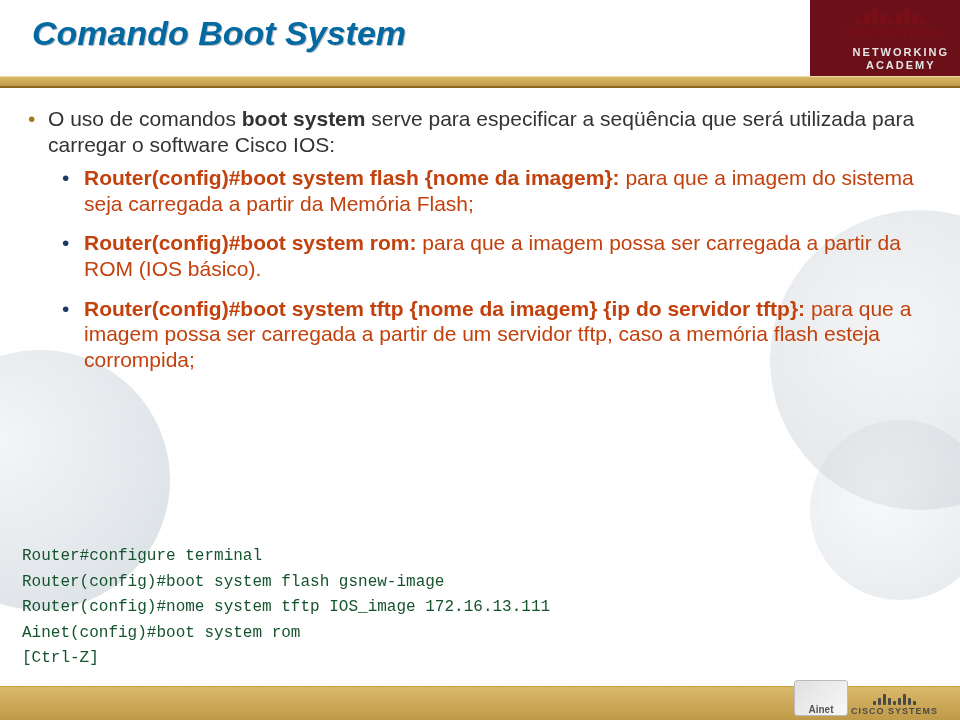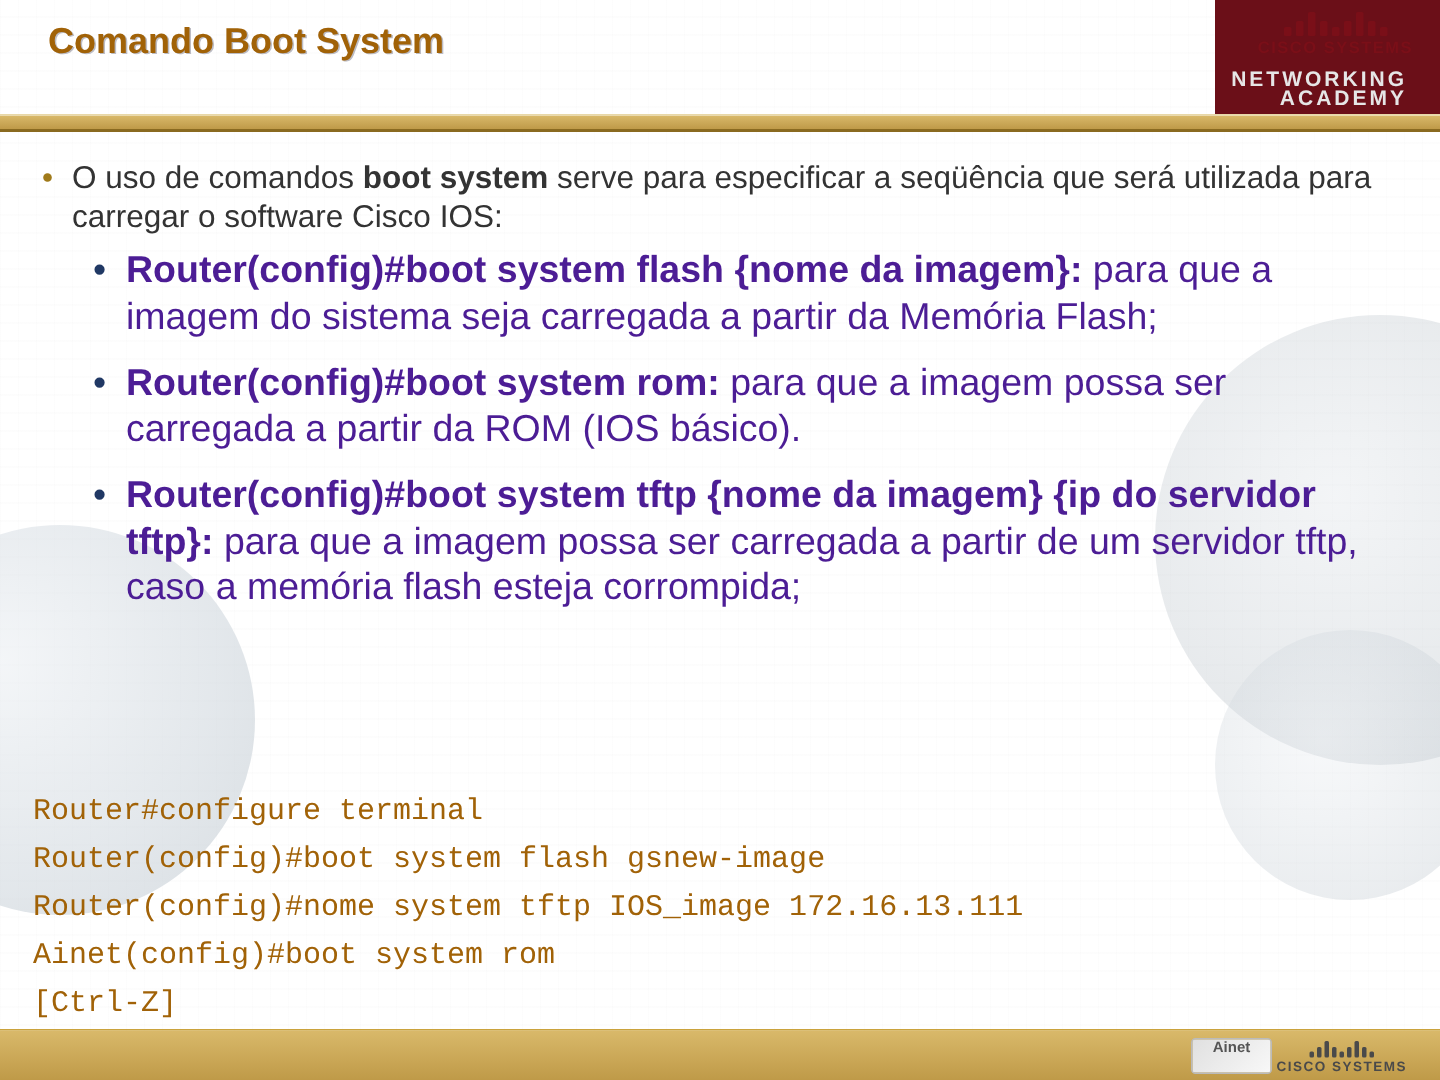--- a/index.html
+++ b/index.html
@@ -87,37 +87,38 @@
     margin: 0 auto 2px auto;
     width: 80px;
   }
   .cisco-logo-top .bars span {
     display: inline-block; width: 5px; background: #7a0f18;
     border-radius: 1px;
   }
   .cisco-logo-top .brand { font-size: 11px; font-weight: bold; letter-spacing: 1px; }
   .net-academy {
     position: absolute;
-    right: 22px;
+    right: 11px;
     top: 46px;
     color: #e6e6e6;
-    font-size: 14px;
+    font-size: 11px;
     letter-spacing: 2px;
     font-weight: bold;
     z-index: 3;
-    text-align: right;
+    text-align: center;
     line-height: 13px;
   }
   .title {
     position: absolute;
     left: 32px;
     top: 14px;
-    font-size: 24px;
+    font-size: 34px;
     font-weight: bold;
-    color: #a16207;
+    font-style: italic;
+    color: #0369a1;
     text-shadow: 1px 1px 0 #bcbcc4;
     z-index: 3;
   }
   .content {
     position: absolute;
     left: 28px;
     right: 28px;
     top: 106px;
     z-index: 3;
   }
@@ -131,39 +132,39 @@
   }
   .bullet-l1::before {
     content: "•";
     position: absolute;
     left: 0; top: 0;
     color: #a07a1a;
   }
   .bullet-l2 {
     padding-left: 38px;
     position: relative;
-    font-size: 25px;
-    color: #4c1d95;
+    font-size: 21px;
+    color: #c2410c;
     margin: 4px 0 14px 18px;
     line-height: 1.22;
   }
   .bullet-l2::before {
     content: "•";
     position: absolute;
     left: 16px; top: 0;
     color: #203864;
   }
   .bold { font-weight: bold; }
   .terminal {
     position: absolute;
     left: 22px; right: 22px;
-    bottom: 34px;
+    bottom: 48px;
     font-family: "Courier New", monospace;
-    font-size: 20px;
-    color: #a16207;
+    font-size: 16px;
+    color: #14532d;
     line-height: 1.6;
     z-index: 3;
   }
   .term-line { white-space: nowrap; }
   .goldbar-bottom {
     position: absolute;
     left: 0; right: 0; bottom: 0;
     height: 34px;
     background: linear-gradient(180deg,#d9b96a 0%, #bf9a48 100%);
     border-top: 1px solid #caa23c;
@@ -178,25 +179,25 @@
     color: #4a4a4a;
   }
   .footer-cisco .bars { display:flex; gap:2px; align-items:flex-end; justify-content:center; margin-bottom:1px; }
   .footer-cisco .bars span { display:inline-block; width:3px; background:#4a4a4a; border-radius:1px; }
   .footer-cisco .txt { font-size: 9px; letter-spacing: 1px; font-weight: bold;}
   .footer-ainet {
     position: absolute;
     right: 112px;
     bottom: 4px;
     z-index: 3;
-    width: 54px; height: 24px;
+    width: 54px; height: 36px;
     border-radius: 3px;
     background: linear-gradient(135deg,#e0e0e0,#f8f8f8);
     border: 1px solid #bbb;
-    display: flex; align-items: flex-start; justify-content: center;
+    display: flex; align-items: flex-end; justify-content: center;
     font-size: 10px; font-weight: bold; color: #555;
   }
 </style>
 </head>
 <body>
 
 <div class="slide">
   <div class="bg-pattern"></div>
   <div class="bg-shapes">
     <div class="circle-left"></div>

